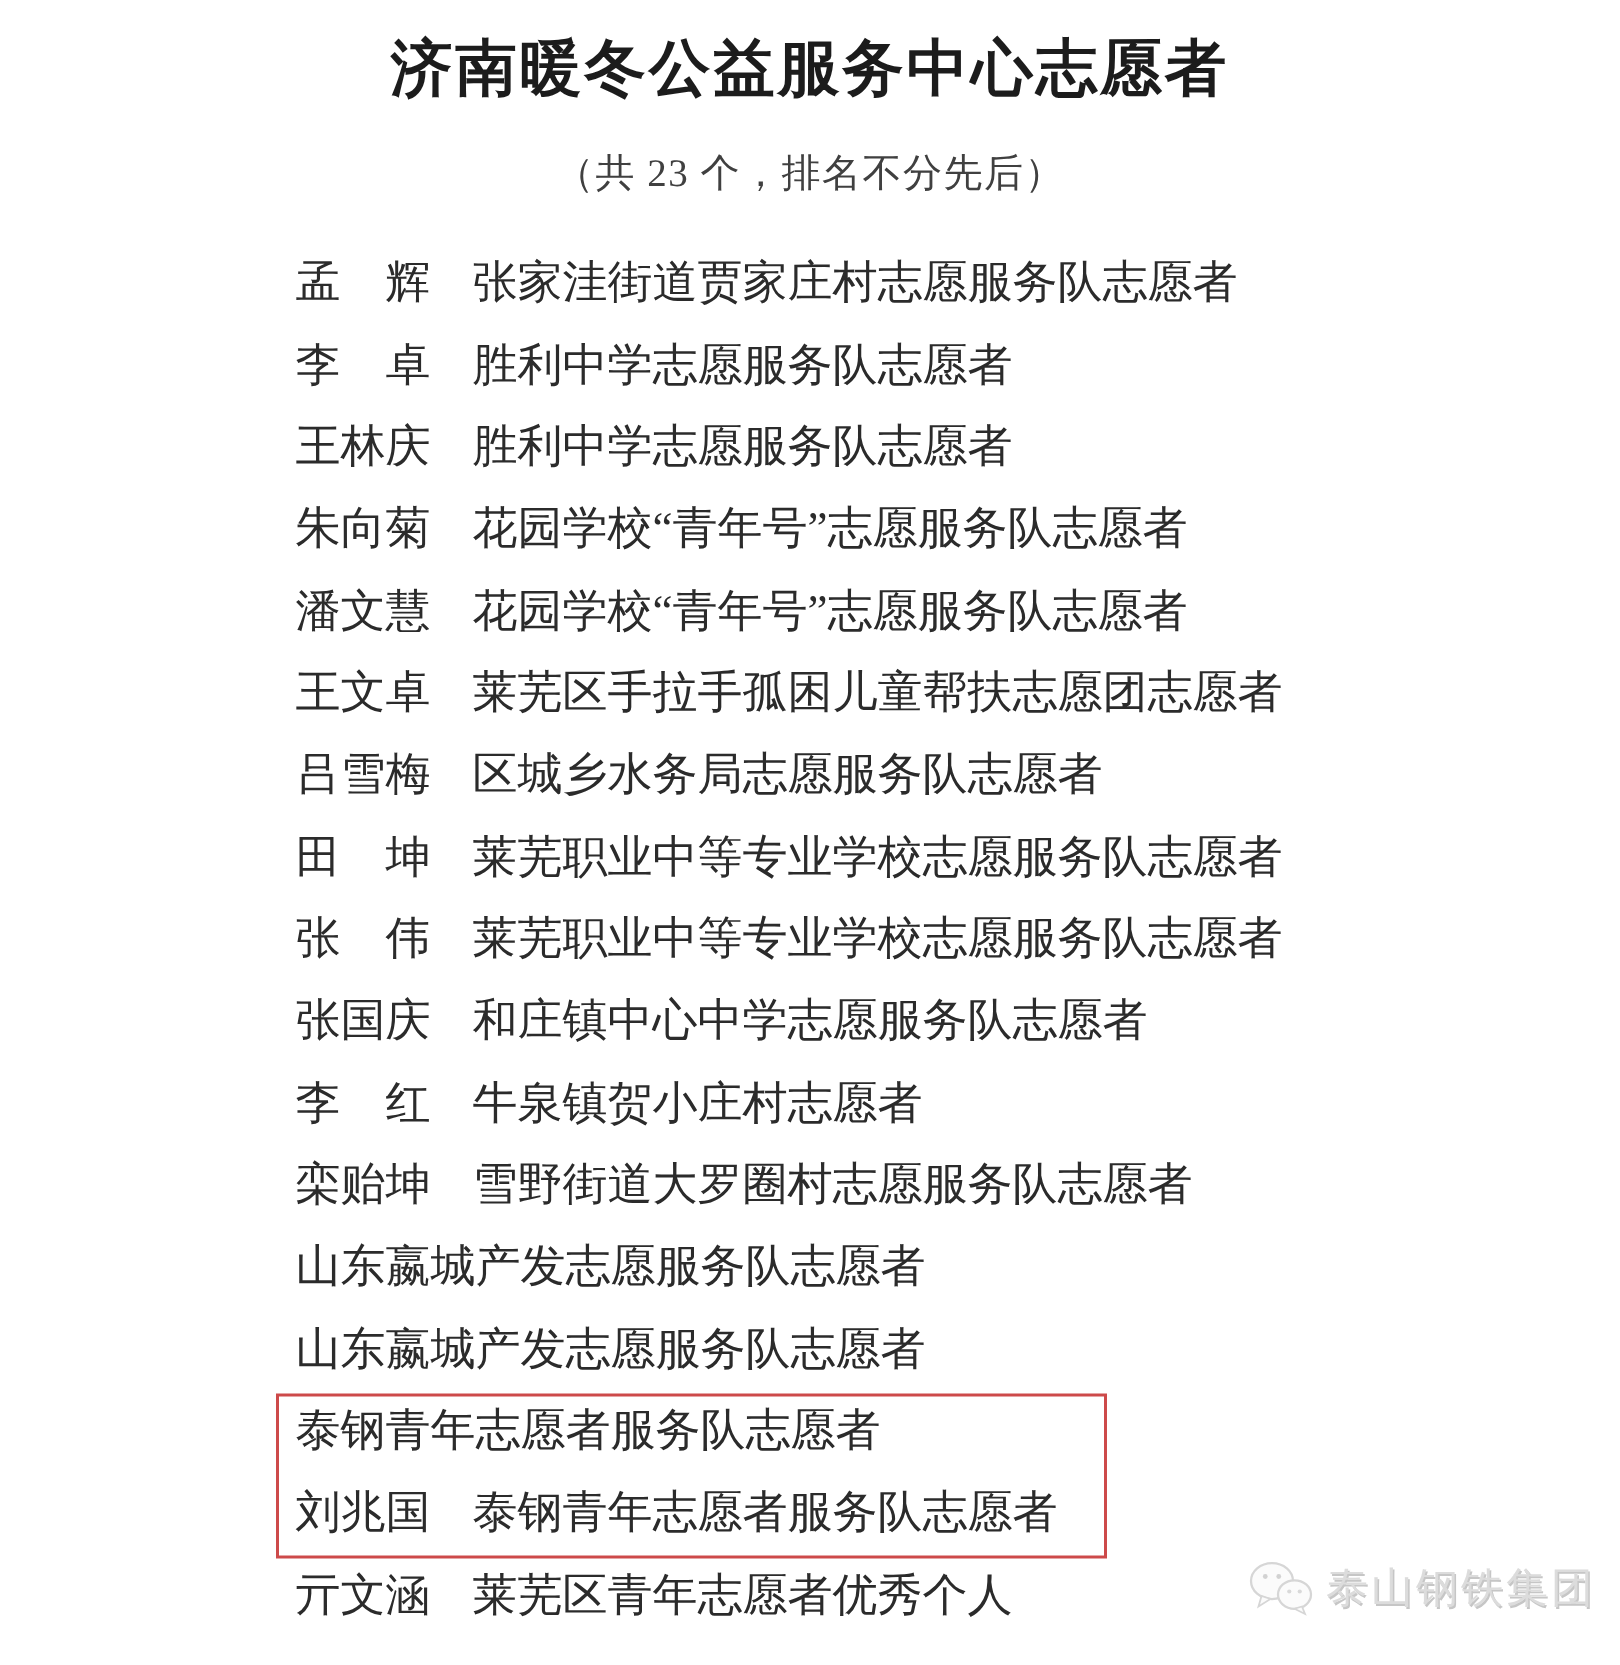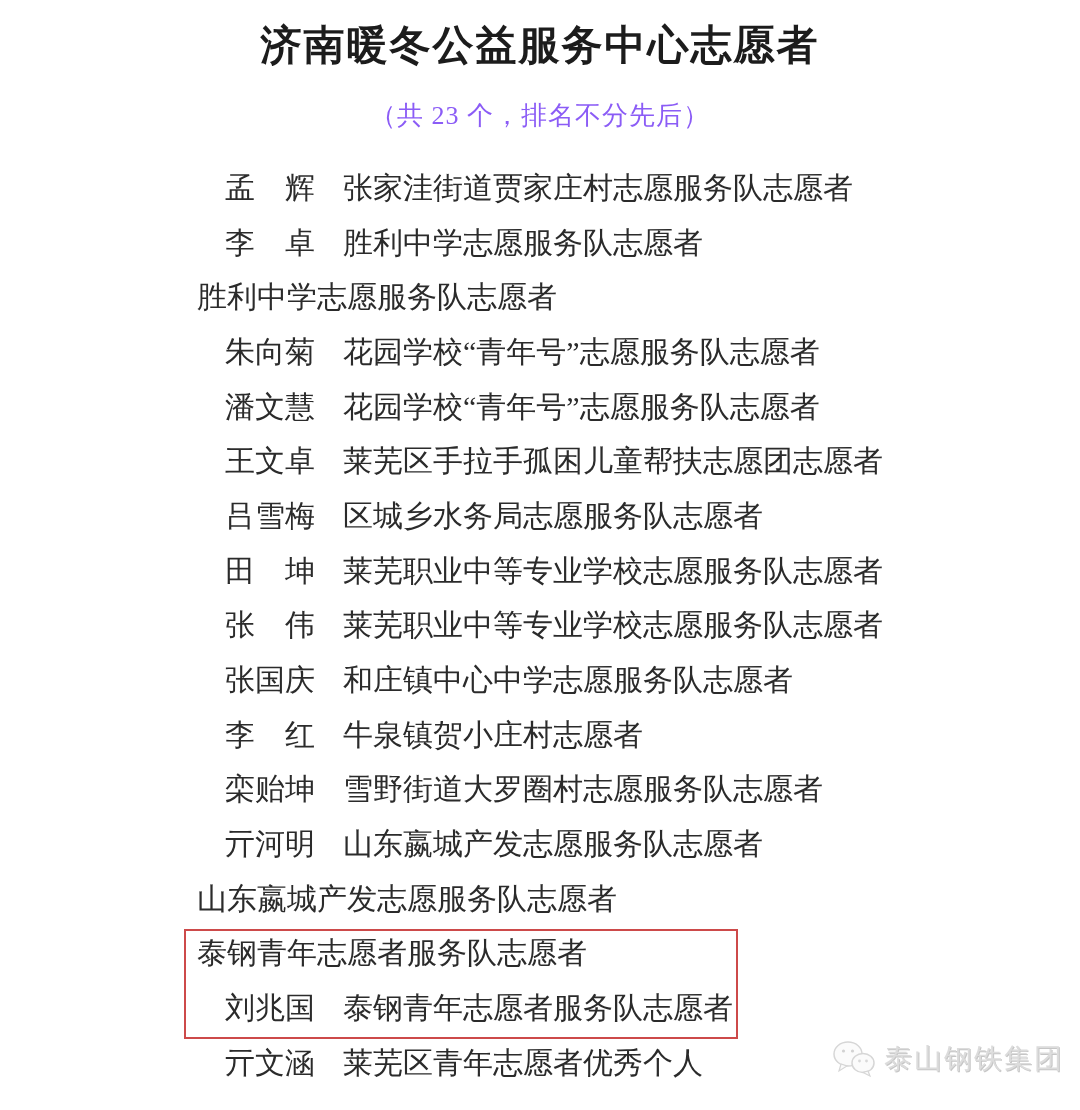--- a/index.html
+++ b/index.html
@@ -27,21 +27,21 @@
     color: #1c1c1c;
     line-height: 46px;
   }
   .page-subtitle {
     position: absolute;
     top: 100px;
     left: 0;
     width: 100%;
     text-align: center;
     font-size: 26px;
-    color: #8b5cf6;
+    color: #404040;
     line-height: 32px;
     letter-spacing: 1px;
   }
   .volunteer-list {
     position: absolute;
     top: 161px;
     left: 0;
     width: 100%;
   }
   .row {
@@ -51,21 +51,20 @@
     padding-left: 197px;
     box-sizing: border-box;
     font-size: 30px;
     color: #2b2b2b;
   }
   .row .name {
     display: inline-block;
     width: 118px;
     white-space: pre;
     flex: 0 0 118px;
-    margin-left: 28px;
   }
   .row .org {
     white-space: pre;
     text-align: right;
   }
   .red-box {
     position: absolute;
     left: 184px;
     top: 929px;
     width: 550px;
@@ -105,20 +104,21 @@
     <span class="name">孟　辉</span>
     <span class="org">张家洼街道贾家庄村志愿服务队志愿者</span>
   </div>
 
   <div class="row">
     <span class="name">李　卓</span>
     <span class="org">胜利中学志愿服务队志愿者</span>
   </div>
 
   <div class="row">
+    <span class="name">王林庆</span>
     <span class="org">胜利中学志愿服务队志愿者</span>
   </div>
 
   <div class="row">
     <span class="name">朱向菊</span>
     <span class="org">花园学校“青年号”志愿服务队志愿者</span>
   </div>
 
   <div class="row">
     <span class="name">潘文慧</span>
@@ -154,21 +154,20 @@
     <span class="name">李　红</span>
     <span class="org">牛泉镇贺小庄村志愿者</span>
   </div>
 
   <div class="row">
     <span class="name">栾贻坤</span>
     <span class="org">雪野街道大罗圈村志愿服务队志愿者</span>
   </div>
 
   <div class="row">
-    <span class="name">亓河明</span>
     <span class="org">山东嬴城产发志愿服务队志愿者</span>
   </div>
 
   <div class="row">
     <span class="org">山东嬴城产发志愿服务队志愿者</span>
   </div>
 
   <div class="row">
     <span class="org">泰钢青年志愿者服务队志愿者</span>
   </div>

